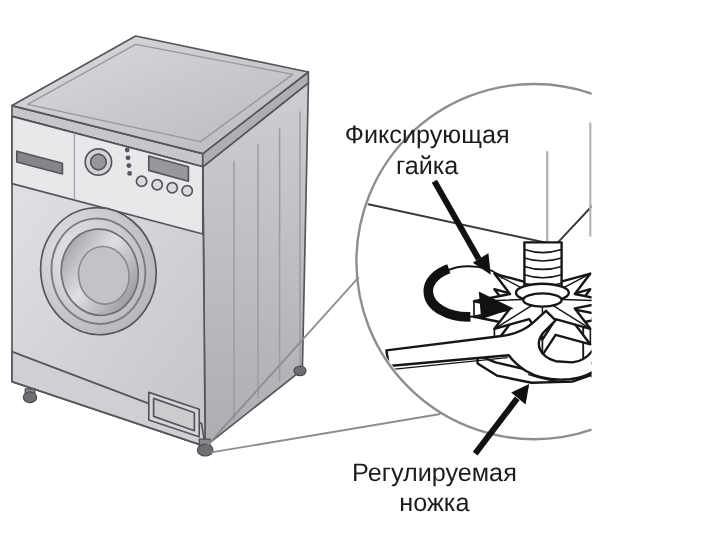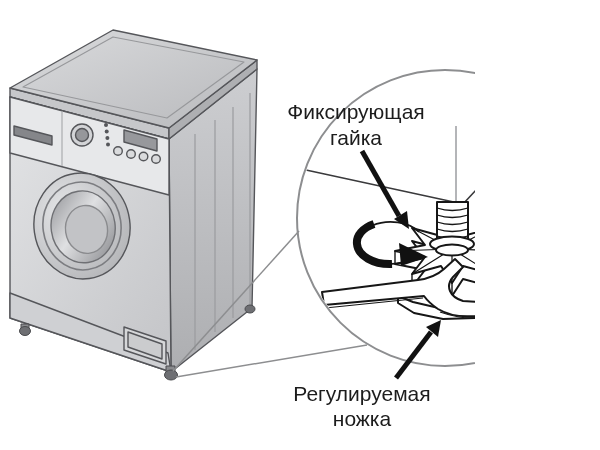--- a/index.html
+++ b/index.html
@@ -2,20 +2,21 @@
 <html style="--background: #ffffff; --label-text: #1c1c1c; --detail-line: #161616; --machine-line: #55565a; --machine-light-gray: #dcdde0; --machine-mid-gray: #c3c4c7; --machine-dark-gray: #a9aaae; --callout-line: #8d8e90; --detail-soft-gray: #b4b5b8;"><head>
 <meta charset="utf-8">
 <style>
   html,body{margin:0;padding:0;background:#fff;}
   .stage{
     position:relative;
     width:475px;height:450px;
     background:var(--background,#fff);
     overflow:hidden;
     font-family:"Liberation Sans",sans-serif;
+    padding-left:18px;
   }
   .stage svg{position:absolute;left:0;top:0;}
   .lbl{
     font:400 21px "Liberation Sans",sans-serif;
     fill:var(--label-text,#1c1c1c);
   }
 </style>
 </head>
 <body>
 

